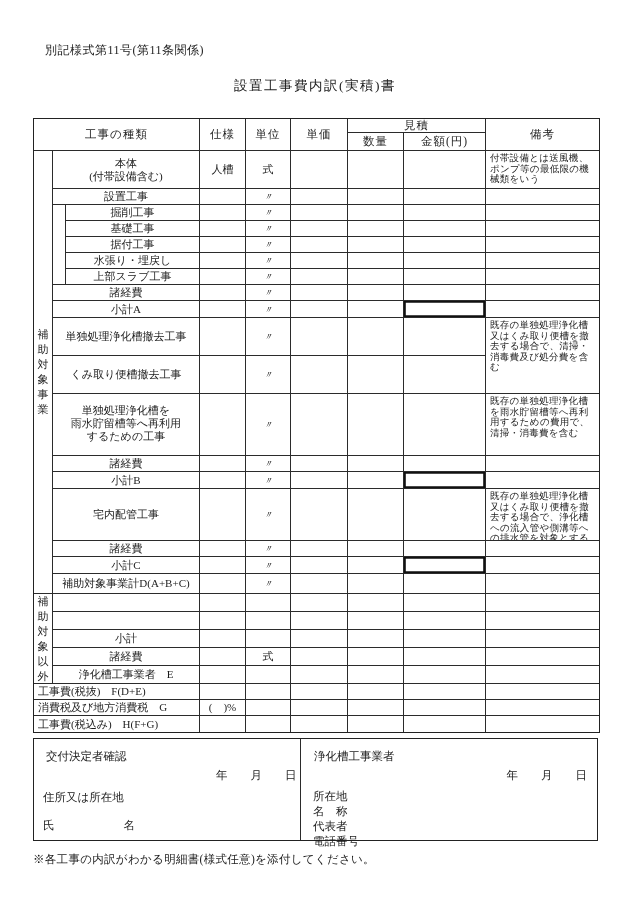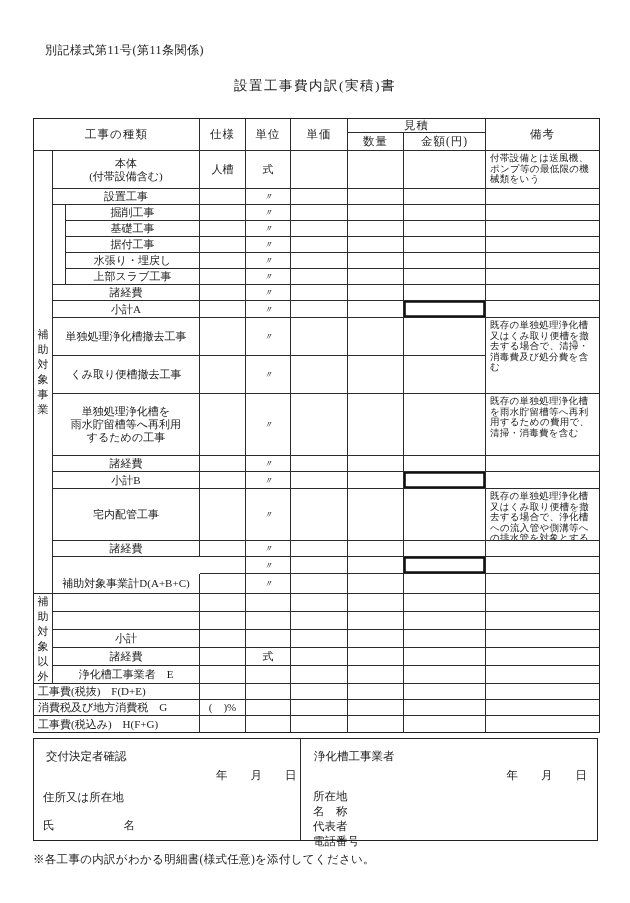--- a/index.html
+++ b/index.html
@@ -148,21 +148,21 @@
     <div class="cell" style="grid-area: 12 / 6 / span 1 / span 1;"></div>
     <div class="cell" style="grid-area: 12 / 7 / span 1 / span 1;"></div>
     <div class="cell" style="grid-area: 12 / 8 / span 1 / span 1;"></div>
     <div class="cell remark last-col" style="grid-area: 12 / 9 / span 2 / span 1;">既存の単独処理浄化槽又はくみ取り便槽を撤去する場合で、清掃・消毒費及び処分費を含む</div>
     <div class="cell lbl" style="grid-area: 13 / 2 / span 1 / span 2;">くみ取り便槽撤去工事</div>
     <div class="cell" style="grid-area: 13 / 4 / span 1 / span 1;"></div>
     <div class="cell ditto" style="grid-area: 13 / 5 / span 1 / span 1;">〃</div>
     <div class="cell" style="grid-area: 13 / 6 / span 1 / span 1;"></div>
     <div class="cell" style="grid-area: 13 / 7 / span 1 / span 1;"></div>
     <div class="cell" style="grid-area: 13 / 8 / span 1 / span 1;"></div>
-    <div class="cell lbl" style="grid-area: 14 / 2 / span 1 / span 2;">単独処理浄化槽を
+    <div class="cell lbl" style="grid-area: 14 / 2 / span 1 / span 2; font-family: Liberation Mono, monospace;">単独処理浄化槽を
 雨水貯留槽等へ再利用
 するための工事</div>
     <div class="cell" style="grid-area: 14 / 4 / span 1 / span 1;"></div>
     <div class="cell ditto" style="grid-area: 14 / 5 / span 1 / span 1;">〃</div>
     <div class="cell" style="grid-area: 14 / 6 / span 1 / span 1;"></div>
     <div class="cell" style="grid-area: 14 / 7 / span 1 / span 1;"></div>
     <div class="cell" style="grid-area: 14 / 8 / span 1 / span 1;"></div>
     <div class="cell remark last-col" style="grid-area: 14 / 9 / span 1 / span 1;">既存の単独処理浄化槽を雨水貯留槽等へ再利用するための費用で、清掃・消毒費を含む</div>
     <div class="cell lbl" style="grid-area: 15 / 2 / span 1 / span 2;">諸経費</div>
     <div class="cell" style="grid-area: 15 / 4 / span 1 / span 1;"></div>
@@ -185,20 +185,21 @@
     <div class="cell" style="grid-area: 17 / 7 / span 1 / span 1;"></div>
     <div class="cell" style="grid-area: 17 / 8 / span 1 / span 1;"></div>
     <div class="cell remark last-col" style="grid-area: 17 / 9 / span 1 / span 1;">既存の単独処理浄化槽又はくみ取り便槽を撤去する場合で、浄化槽への流入管や側溝等への排水管を対象とする</div>
     <div class="cell lbl" style="grid-area: 18 / 2 / span 1 / span 2;">諸経費</div>
     <div class="cell" style="grid-area: 18 / 4 / span 1 / span 1;"></div>
     <div class="cell ditto" style="grid-area: 18 / 5 / span 1 / span 1;">〃</div>
     <div class="cell" style="grid-area: 18 / 6 / span 1 / span 1;"></div>
     <div class="cell" style="grid-area: 18 / 7 / span 1 / span 1;"></div>
     <div class="cell" style="grid-area: 18 / 8 / span 1 / span 1;"></div>
     <div class="cell last-col" style="grid-area: 18 / 9 / span 1 / span 1;"></div>
+    <div class="cell lbl" style="grid-area: 19 / 2 / span 1 / span 2;">小計C</div>
     <div class="cell" style="grid-area: 19 / 4 / span 1 / span 1;"></div>
     <div class="cell ditto" style="grid-area: 19 / 5 / span 1 / span 1;">〃</div>
     <div class="cell" style="grid-area: 19 / 6 / span 1 / span 1;"></div>
     <div class="cell" style="grid-area: 19 / 7 / span 1 / span 1;"></div>
     <div class="cell boldbox" style="grid-area: 19 / 8 / span 1 / span 1;"></div>
     <div class="cell last-col" style="grid-area: 19 / 9 / span 1 / span 1;"></div>
     <div class="cell lbl" style="grid-area: 20 / 2 / span 1 / span 2;">補助対象事業計D(A+B+C)</div>
     <div class="cell" style="grid-area: 20 / 4 / span 1 / span 1;"></div>
     <div class="cell ditto" style="grid-area: 20 / 5 / span 1 / span 1;">〃</div>
     <div class="cell" style="grid-area: 20 / 6 / span 1 / span 1;"></div>

